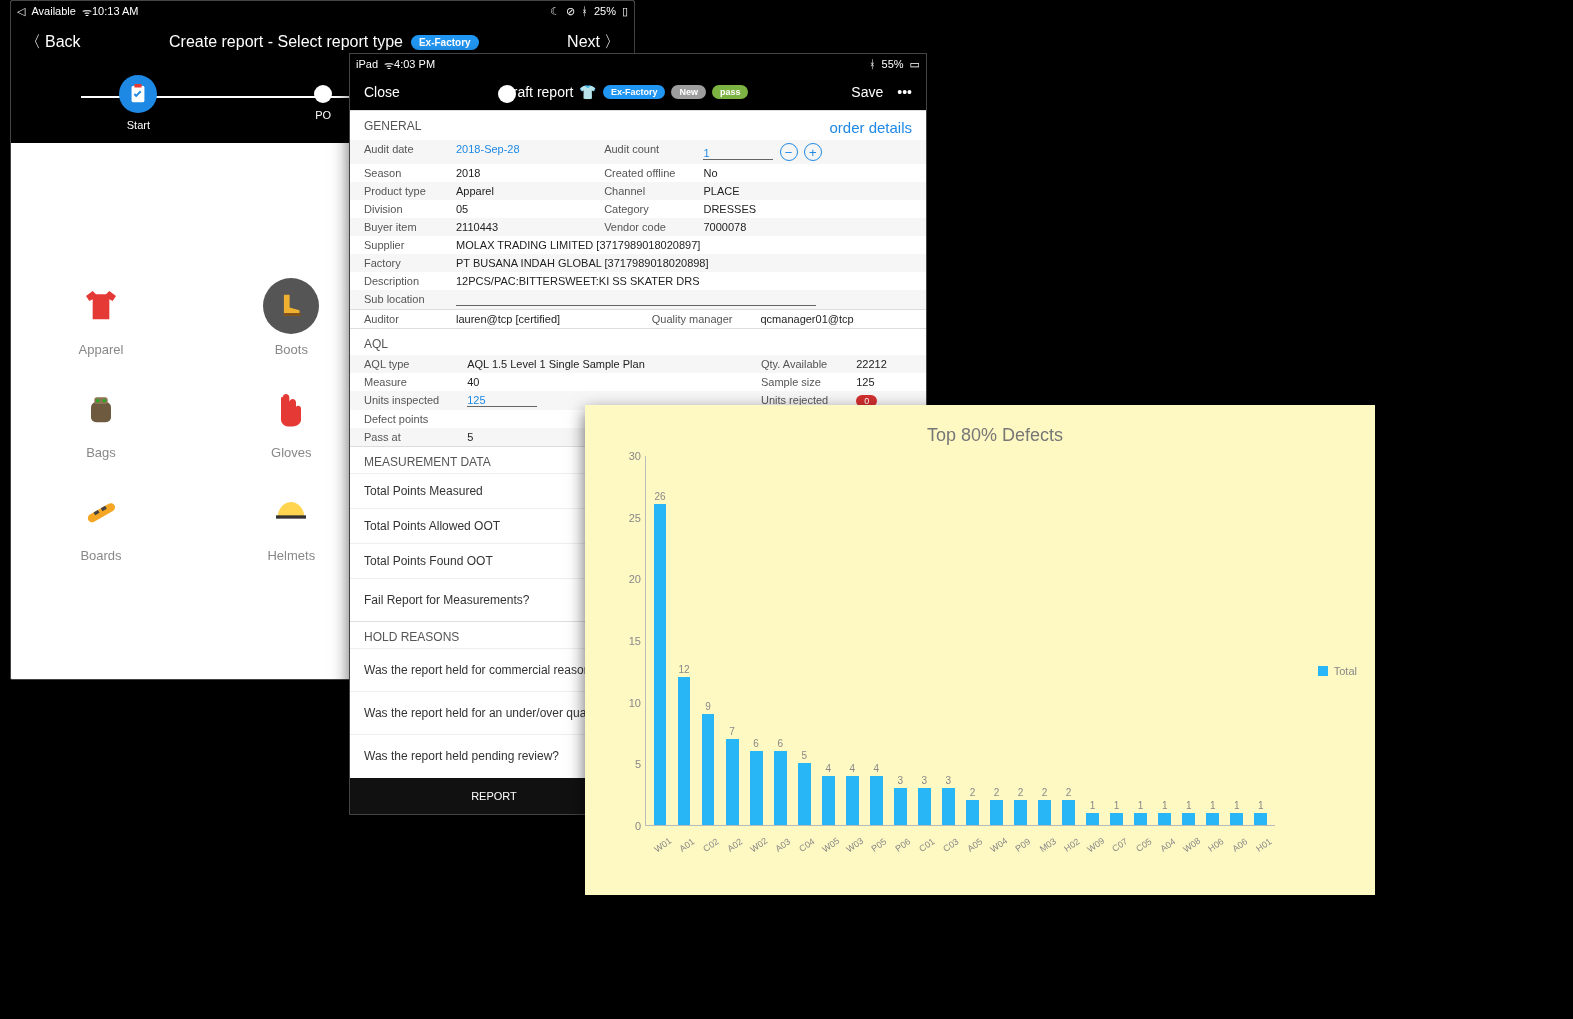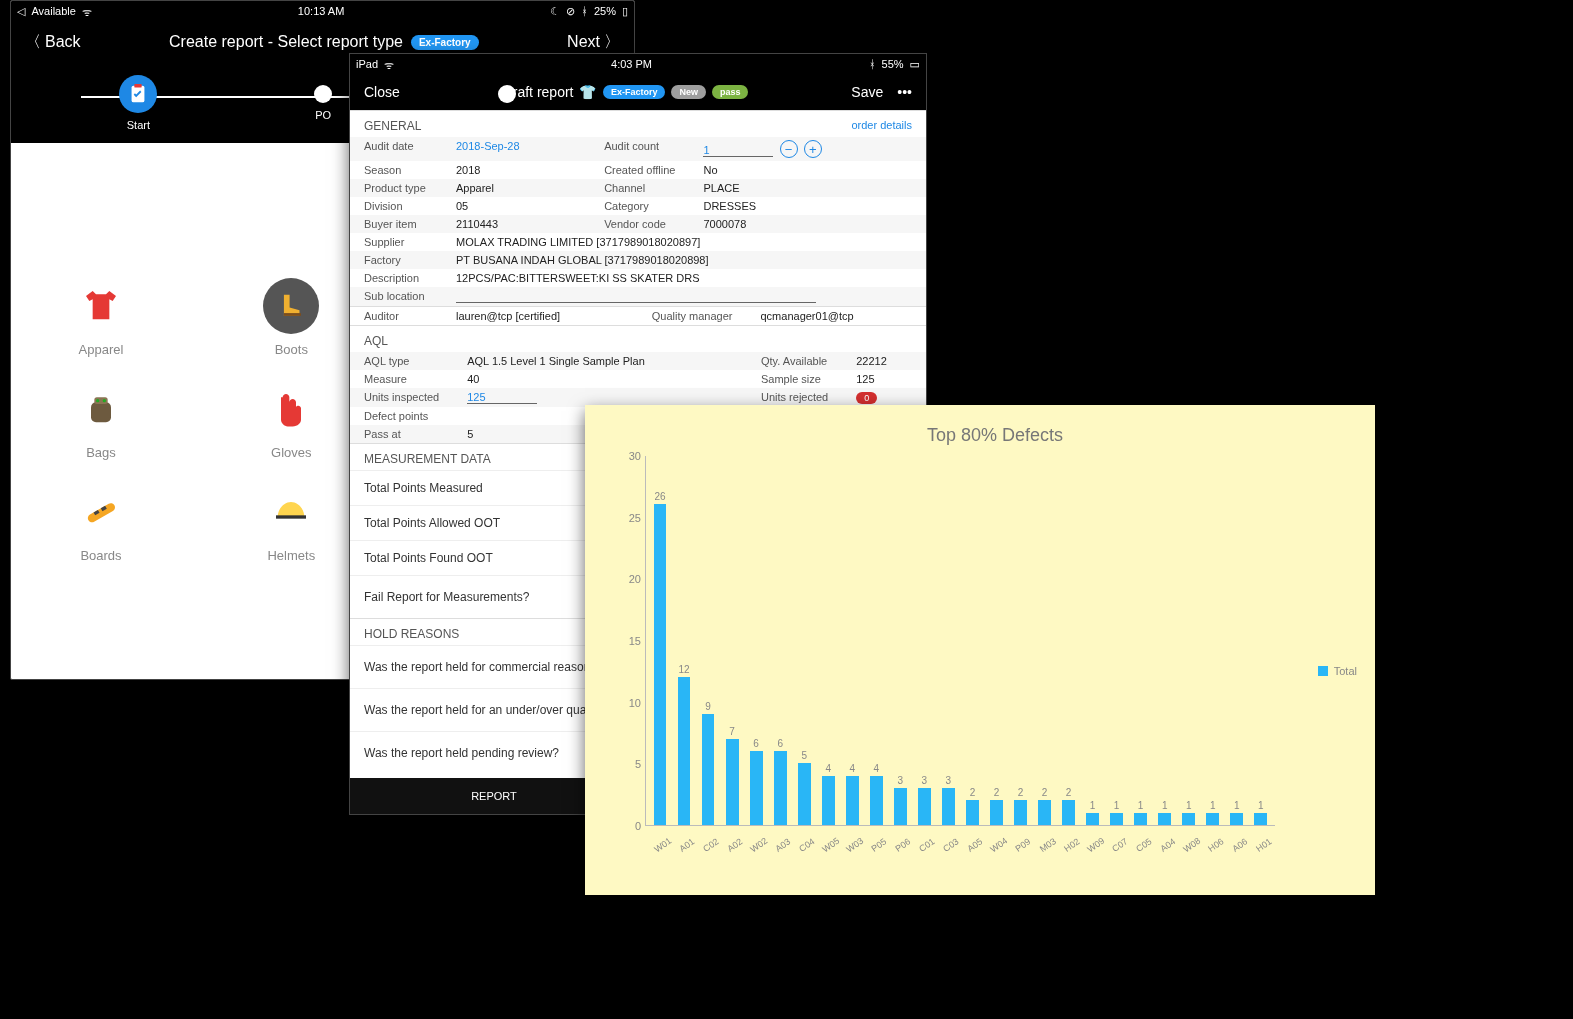--- a/index.html
+++ b/index.html
@@ -7,21 +7,21 @@
 
 
 .screen1 {
   position: absolute; left: 10px; top: 0; width: 625px; height: 680px;
   background: #fff; border: 1px solid #444; border-radius: 2px;
   box-shadow: 0 4px 10px rgba(0,0,0,.5);
   overflow: hidden;
 }
 .status-bar { background:#000; color:#fff; height:20px; font-size:11px; display:flex; align-items:center; padding:0 6px; }
 .status-bar .sb-left, .status-bar .sb-right { display:flex; gap:6px; align-items:center; }
-.status-bar .sb-center { flex:1; text-align:center; }
+.status-bar .sb-center { flex:1; }
 .nav-bar { background:#000; color:#fff; height:42px; display:flex; align-items:center; justify-content:space-between; padding:0 14px; font-size:16px; }
 .nav-bar .title-wrap { display:flex; align-items:center; gap:8px; }
 .nav-bar .badge-ex { background:#2196F3; color:#fff; font-size:10px; padding:2px 8px; border-radius:9px; font-weight:600; }
 .nav-bar .back, .nav-bar .next { display:flex; align-items:center; gap:4px; cursor:pointer; }
 
 .stepper { background:#000; color:#fff; height:80px; display:flex; align-items:center; justify-content:space-around; padding:0 30px; position:relative; font-size:11px; }
 .stepper::before { content:""; position:absolute; left:70px; right:70px; top:33px; height:2px; background:#fff; }
 .step { display:flex; flex-direction:column; align-items:center; z-index:2; gap:6px; }
 .step .dot { width:18px; height:18px; border-radius:50%; background:#fff; }
 .step .big { width:38px; height:38px; border-radius:50%; background:#1e88e5; display:flex; align-items:center; justify-content:center; }
@@ -44,21 +44,21 @@
   background:#ffffff; border:1px solid #444; box-shadow:0 6px 16px rgba(0,0,0,.6);
   font-size:12px; color:#222; overflow:hidden;
 }
 .s2-nav { background:#000; color:#fff; height:36px; display:flex; align-items:center; justify-content:space-between; padding:0 14px; font-size:14px; }
 .s2-nav .center { display:flex; align-items:center; gap:6px; }
 .pill { font-size:9px; padding:2px 8px; border-radius:8px; font-weight:600; }
 .pill.ex { background:#2196F3; color:#fff; }
 .pill.new { background:#9E9E9E; color:#fff; }
 .pill.pass { background:#7CB342; color:#fff; }
 .s2-sec-head { padding:8px 14px 4px; font-size:12px; color:#555; display:flex; justify-content:space-between; border-top:1px solid #ddd; }
-.s2-sec-head a { color:#1e88e5; font-size:11px; text-decoration:none; }
+.s2-sec-head a { color:#1e88e5; font-size:15px; text-decoration:none; }
 .kv-table { width:100%; border-collapse:collapse; font-size:11px; }
 .kv-table td { padding:3px 14px; vertical-align:top; }
 .kv-table .k { color:#555; width:92px; white-space:nowrap; }
 .kv-table .v { color:#222; }
 .kv-table .link { color:#1e88e5; }
 .kv-table tr.alt { background:#f6f6f6; }
 .underline { border-bottom:1px solid #666; display:inline-block; min-width:70px; }
 .sub-input { border-bottom:1px solid #666; display:inline-block; width: 360px; }
 .circle-btn { display:inline-flex; width:18px; height:18px; border:1px solid #1e88e5; border-radius:50%; align-items:center; justify-content:center; color:#1e88e5; font-size:13px; cursor:pointer; }
 .badge-red { background:#d32f2f; color:#fff; font-size:9px; padding:1px 8px; border-radius:8px; }

